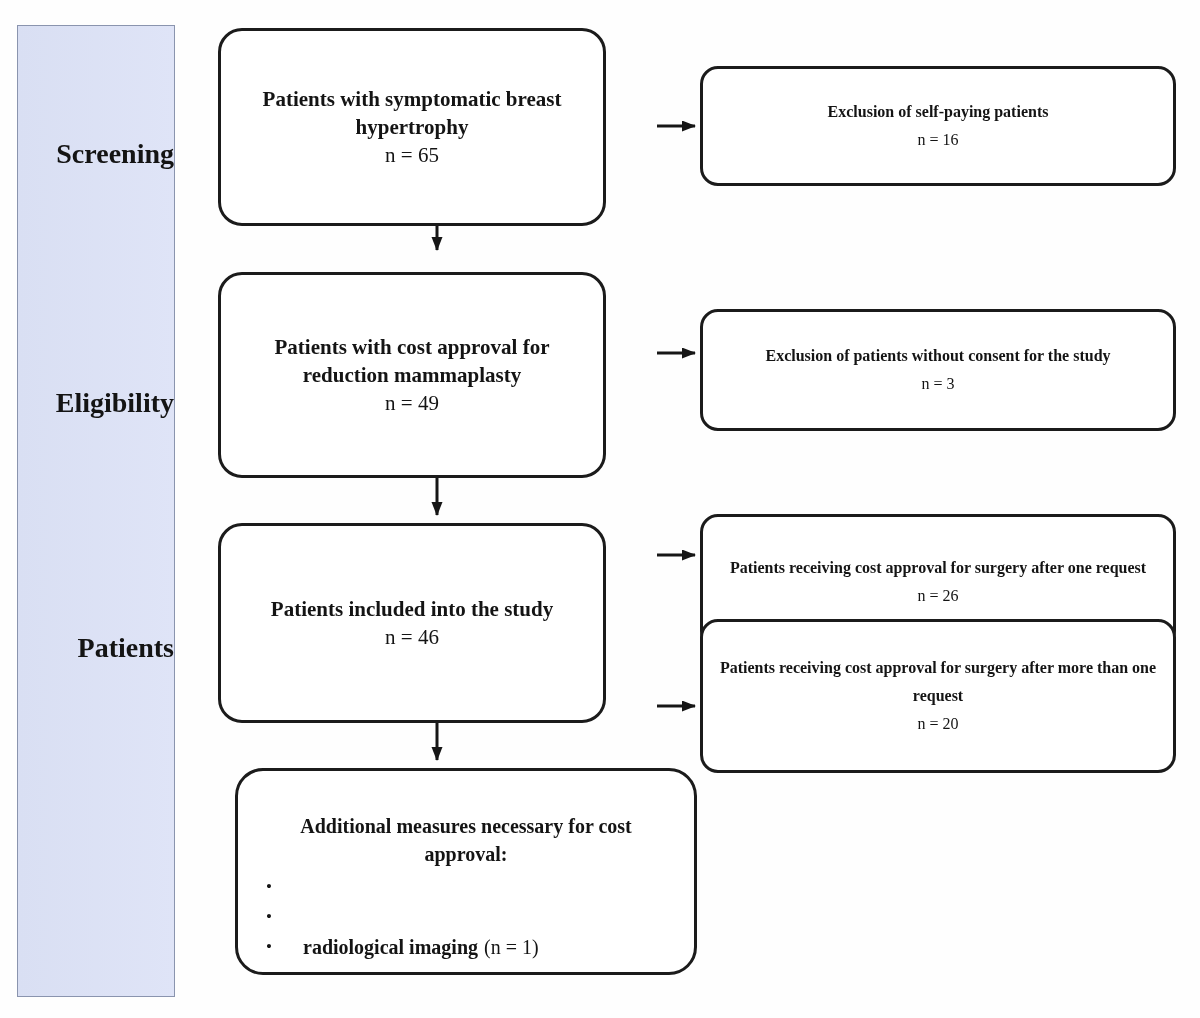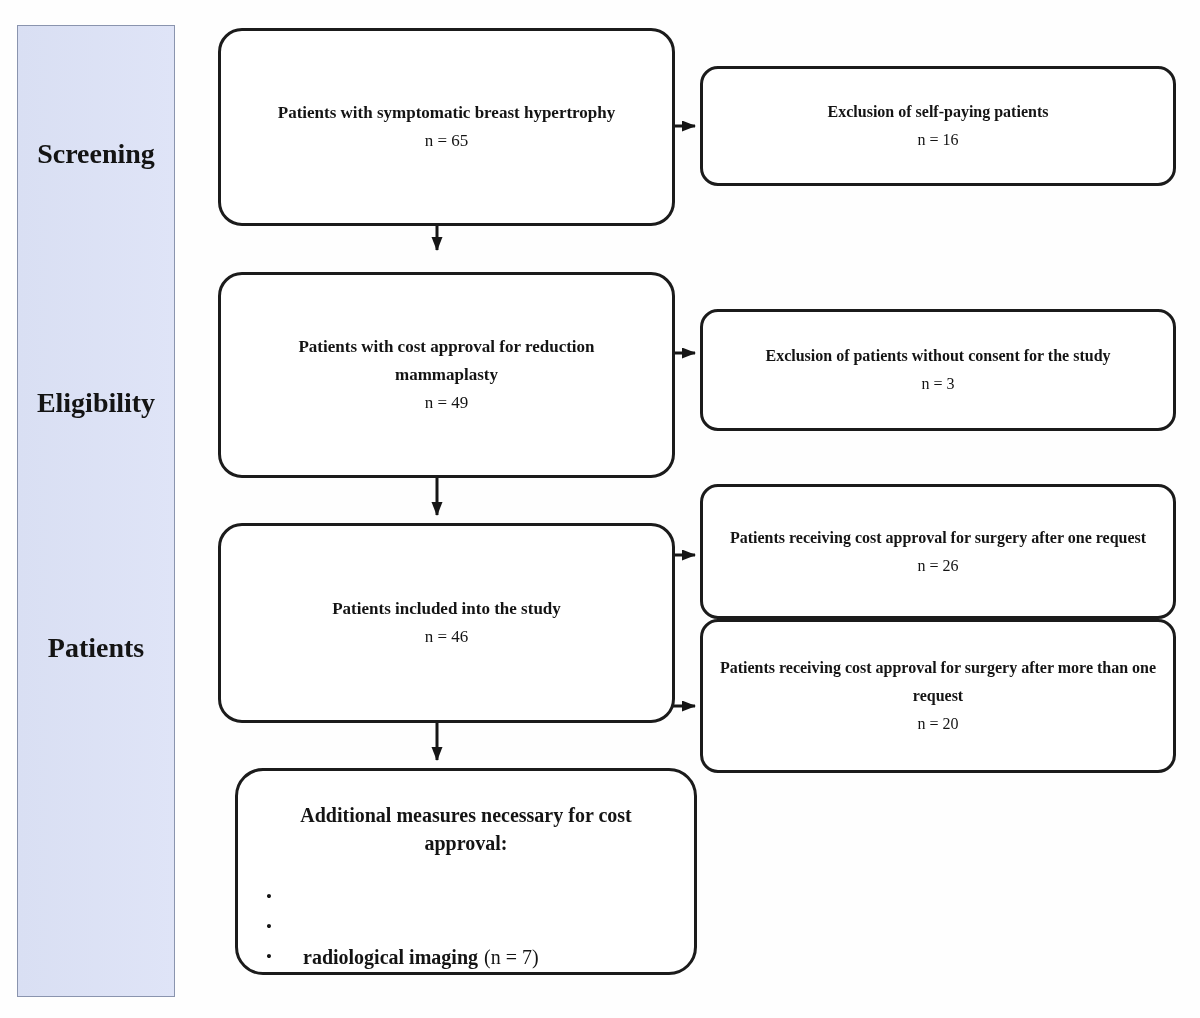--- a/index.html
+++ b/index.html
@@ -13,38 +13,38 @@
   }
   
   .sidebar{
     position:absolute;left:17px;top:25px;width:158px;height:972px;
     background:linear-gradient(to right,#d9dff3,#dfe4f7);
     border:1.5px solid #8a94ae;
     box-sizing:border-box;
   }
   .phase{
     position:absolute;left:0;width:100%;
-    text-align:center;font-weight:bold;font-size:28px;line-height:34px;
+    text-align:right;font-weight:bold;font-size:28px;line-height:34px;
   }
   
   .box{
     position:absolute;box-sizing:border-box;
     background:#ffffff;border:3px solid #1b1b1b;
     display:flex;flex-direction:column;justify-content:center;align-items:center;
     text-align:center;
   }
   .box .t{font-weight:bold;}
-  .main{left:218px;width:457px;border-radius:24px;font-size:17px;line-height:28px;padding:0 40px;}
+  .main{left:218px;width:388px;border-radius:24px;font-size:21px;line-height:28px;padding:0 40px;}
   .side{left:700px;width:476px;border-radius:18px;font-size:16px;line-height:28px;padding:0 8px;}
   .cnt{font-weight:normal;}
   
   .bottom{
     left:235px;top:768px;width:462px;height:207px;border-radius:28px;
     font-size:20px;line-height:28px;
-    justify-content:space-between;align-items:stretch;text-align:left;
+    justify-content:center;align-items:stretch;text-align:left;
     padding:30px 0 0 0;
   }
   .bottom .t{text-align:center;padding:0 30px;}
   .bullets{list-style:none;margin:4px 0 0 0;padding:0;}
   .bullets li{display:flex;padding-left:28px;line-height:30px;}
   .bullets .dot{width:37px;flex-shrink:0;font-size:17px;}
   .bullets .lbl{font-weight:bold;}
   .bullets .cnt{margin-left:6px;}
   .arrows{position:absolute;left:0;top:0;width:1200px;height:1018px;pointer-events:none;}
 </style>
@@ -92,39 +92,39 @@
   <div class="box side" style="top:66px;height:120px">
     <div class="t">Exclusion of self-paying patients</div>
     <div class="cnt">n = 16</div>
   </div>
 
   <div class="box side" style="top:309px;height:122px">
     <div class="t">Exclusion of patients without consent for the study</div>
     <div class="cnt">n = 3</div>
   </div>
 
-  <div class="box side" style="top:484px;height:135px">
+  <div class="box side" style="top:514px;height:135px">
     <div class="t">Patients receiving cost approval for surgery after one request</div>
     <div class="cnt">n = 26</div>
   </div>
 
   <div class="box side" style="top:619px;height:154px">
     <div class="t">Patients receiving cost approval for surgery after more than one request</div>
     <div class="cnt">n = 20</div>
   </div>
 
   <div class="box bottom">
     <div class="t">Additional measures necessary for cost approval:</div>
     <ul class="bullets">
       <li>
         <span class="dot">•</span>
       </li>
       <li>
         <span class="dot">•</span>
       </li>
       <li>
         <span class="dot">•</span>
-        <span><span class="lbl">radiological imaging</span><span class="cnt">(n = 7)</span></span>
+        <span><span class="lbl">radiological imaging</span><span class="cnt">(n = 1)</span></span>
       </li>
     </ul>
   </div>
 
 </div>
 
 </body></html>

